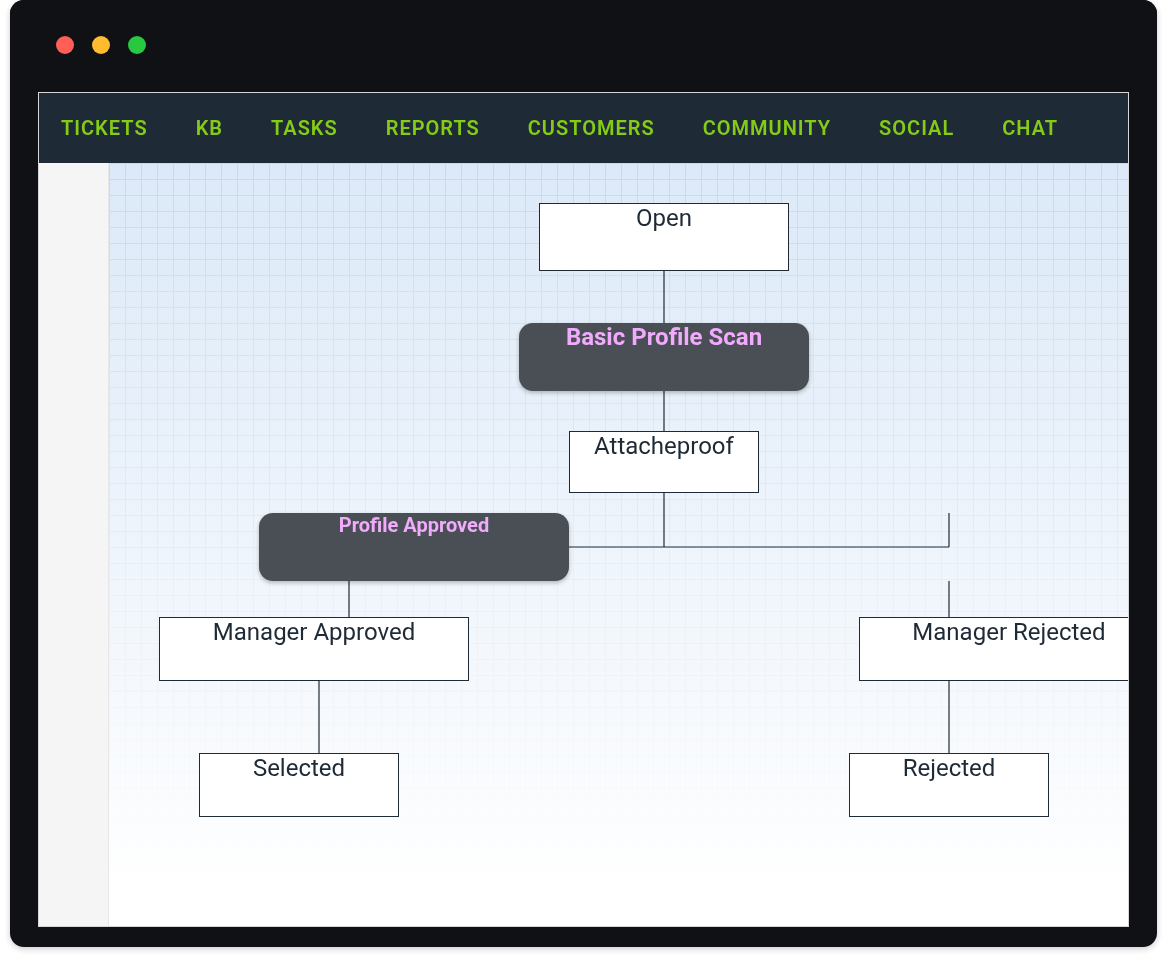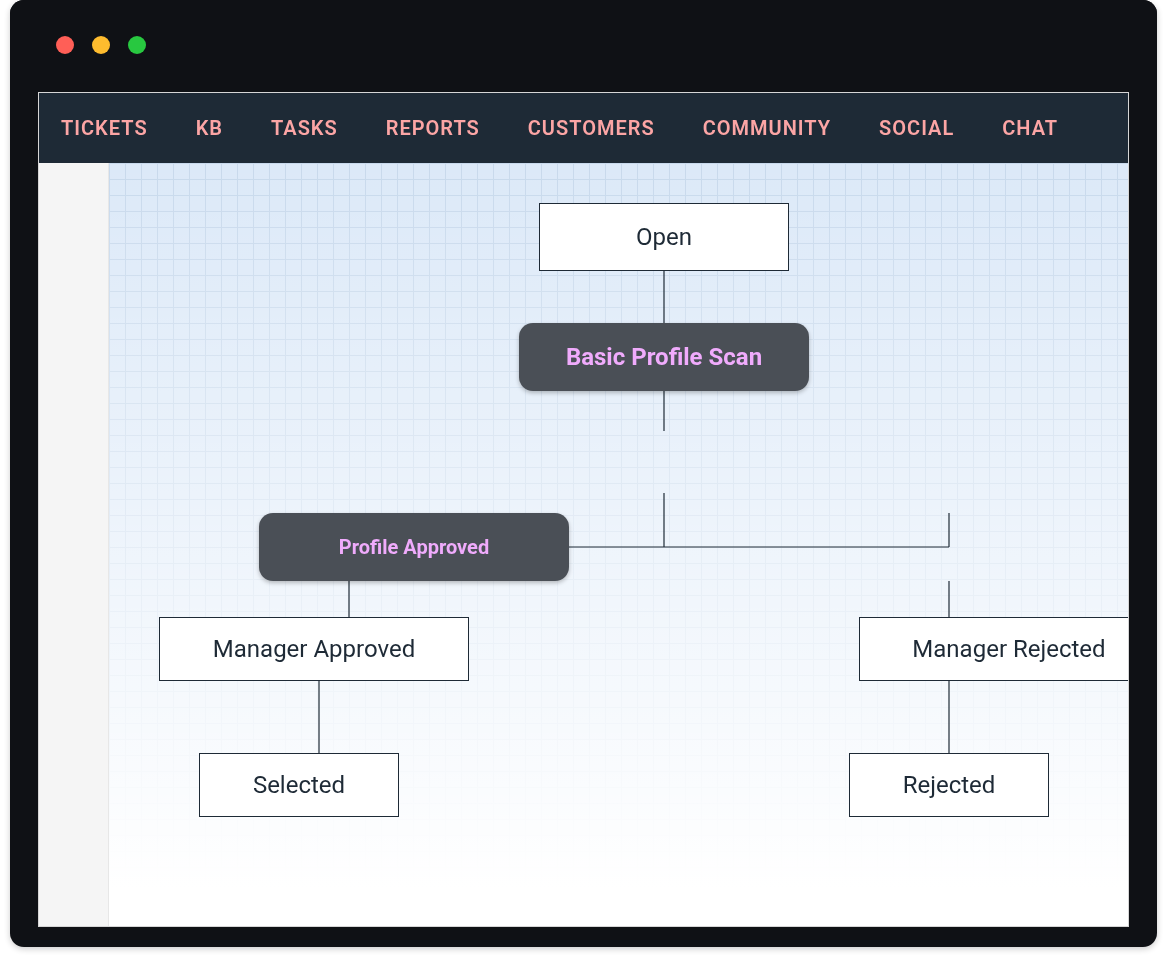--- a/index.html
+++ b/index.html
@@ -42,21 +42,21 @@
 
     .navbar {
       height: 70px;
       background: #1e2a36;
       display: flex;
       align-items: center;
       gap: 48px;
       padding-left: 22px;
     }
     .nav-item {
-      color: #fca5a5;
+      color: #84cc16;
       font-size: 20px;
       font-weight: 600;
       letter-spacing: 1px;
       text-transform: uppercase;
       cursor: pointer;
     }
 
     .canvas-wrap {
       position: absolute;
       left: 0; right: 0; top: 70px; bottom: 0;
@@ -72,21 +72,21 @@
       flex: 1;
       background-image:
         linear-gradient(to bottom, rgba(255,255,255,0) 0%, rgba(255,255,255,1) 95%),
         linear-gradient(#c8d9ec 1px, transparent 1px),
         linear-gradient(90deg, #c8d9ec 1px, transparent 1px);
       background-size: 100% 100%, 16px 16px, 16px 16px;
       background-color: #dce9f8;
     }
     svg.connects { position: absolute; inset: 0; width: 100%; height: 100%; }
 
-    .node { position: absolute; display: flex; align-items: center; justify-content: center; }
+    .node { position: absolute; display: flex; justify-content: center; }
     .state {
       background: #ffffff;
       border: 1px solid #1e2a36;
     }
     .state span {
       color: #1e2a36;
       font-size: 24px;
       font-weight: 400;
     }
     .action {
@@ -152,20 +152,23 @@
         </svg>
 
         <div class="node state" style="left:430px; top:40px; width:250px; height:68px;">
           <span>Open</span>
         </div>
 
         <div class="node action" style="left:410px; top:160px; width:290px; height:68px;">
           <span>Basic Profile Scan</span>
         </div>
 
+        <div class="node state" style="left:460px; top:268px; width:190px; height:62px;">
+          <span>Attacheproof</span>
+        </div>
 
         <div class="node action small" style="left:150px; top:350px; width:310px; height:68px;">
           <span>Profile Approved</span>
         </div>
 
 
         <div class="node state" style="left:50px; top:454px; width:310px; height:64px;">
           <span>Manager Approved</span>
         </div>
 

